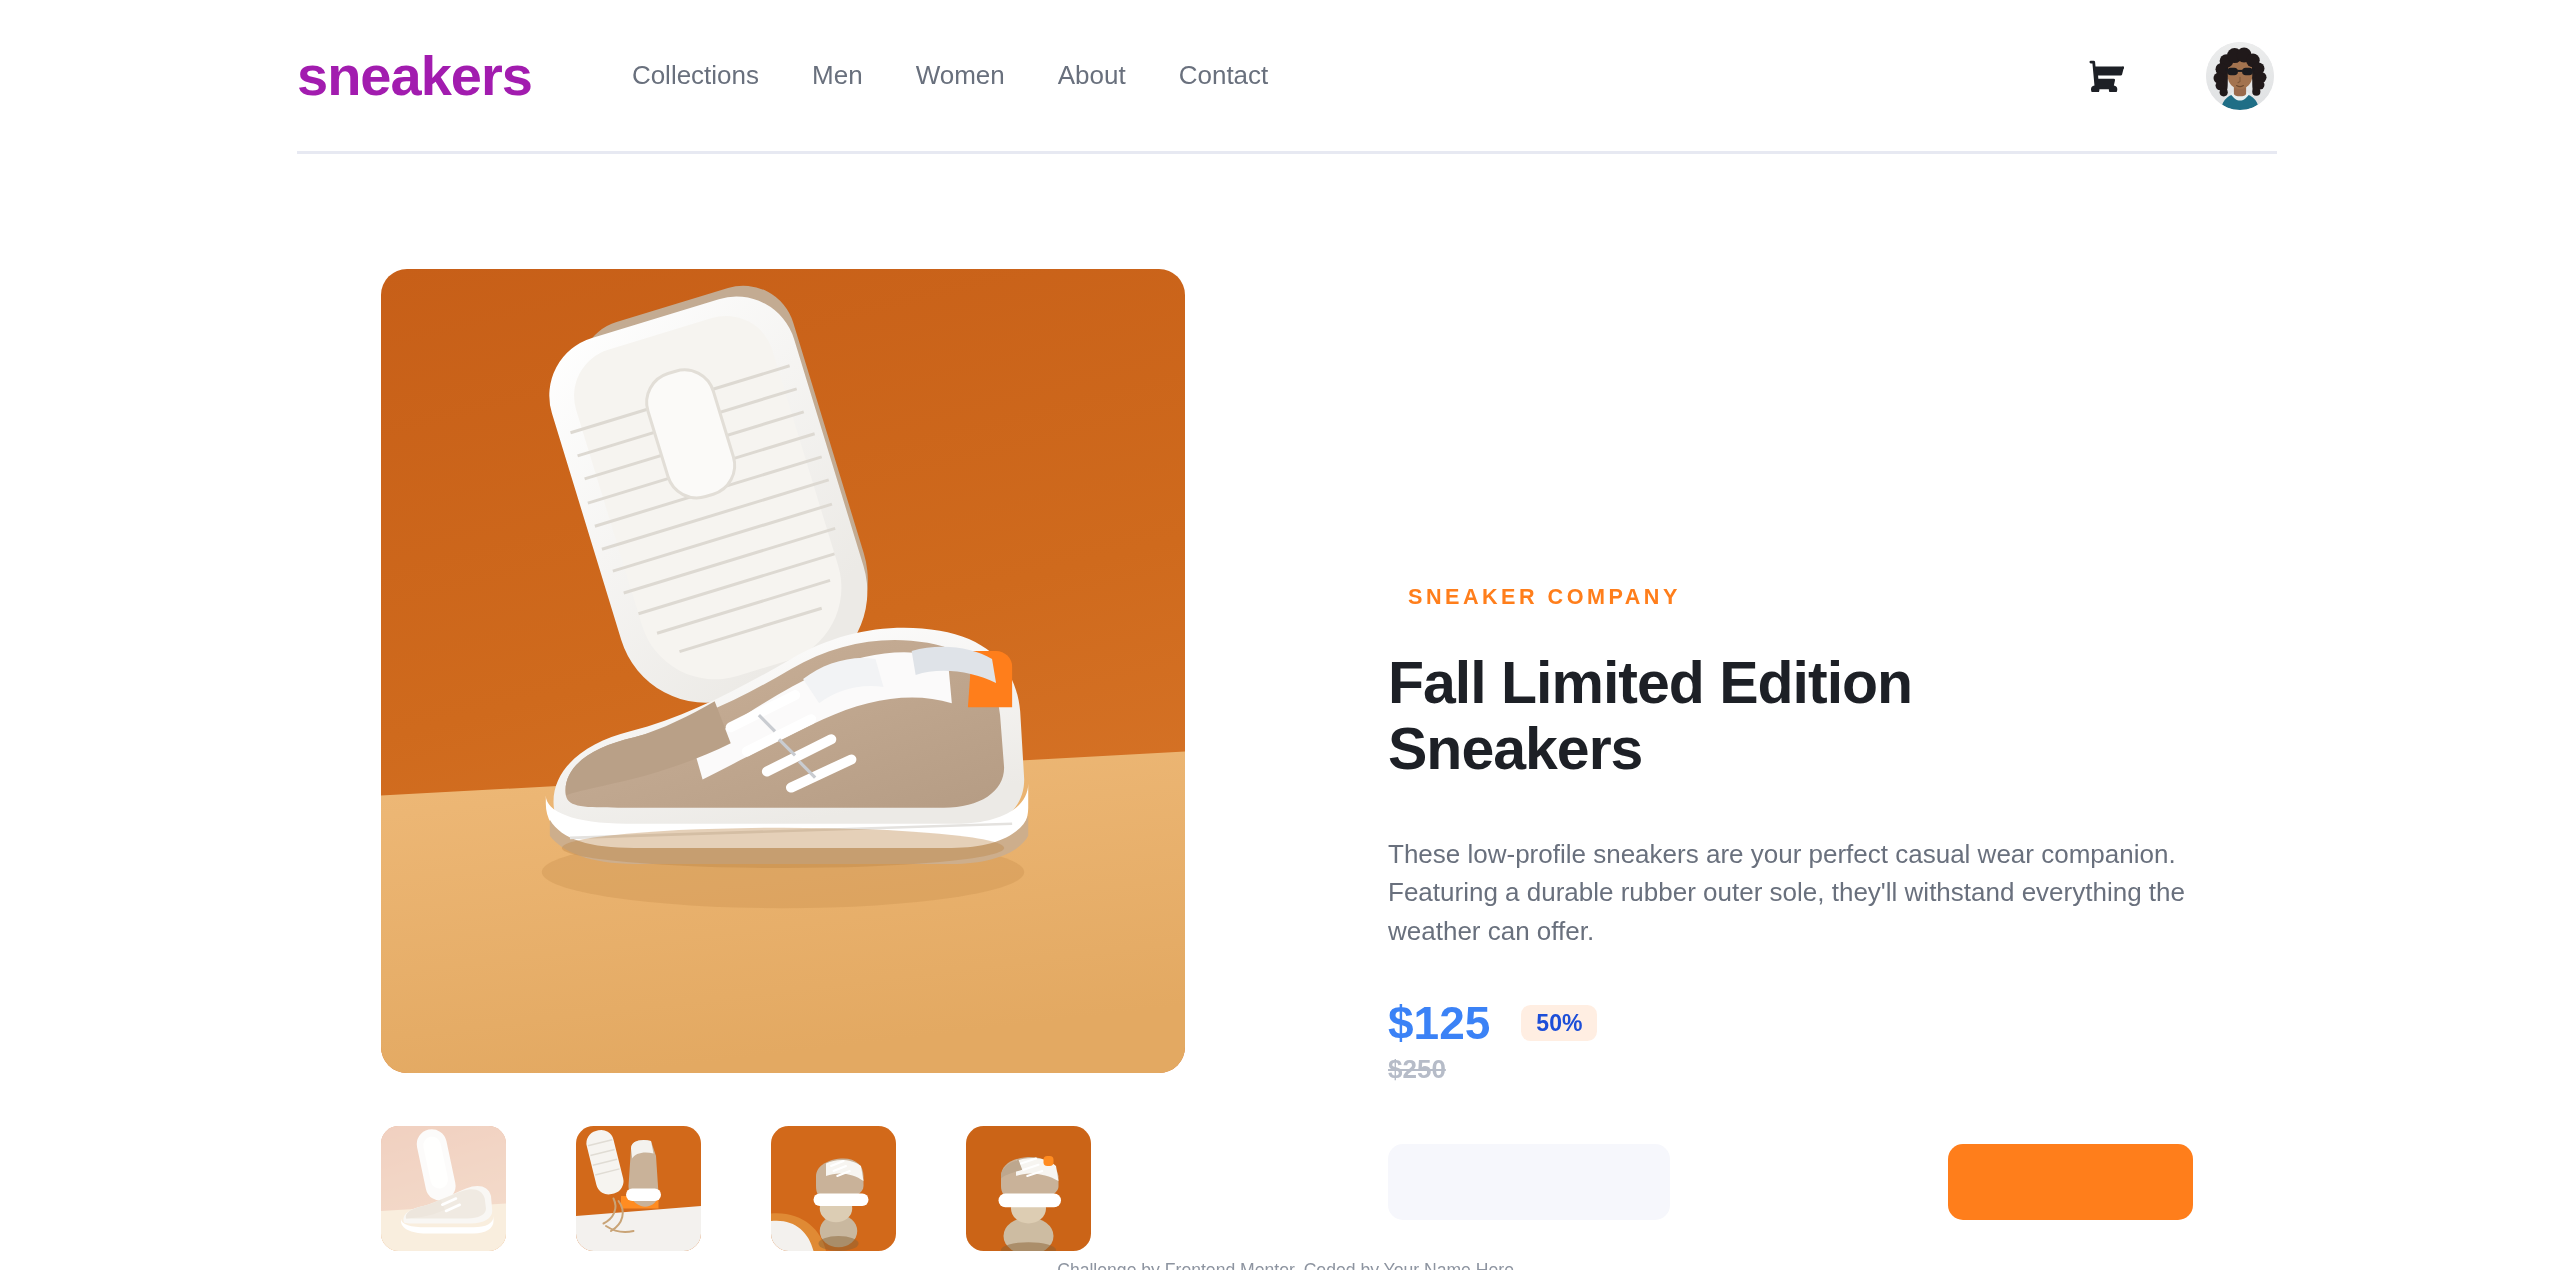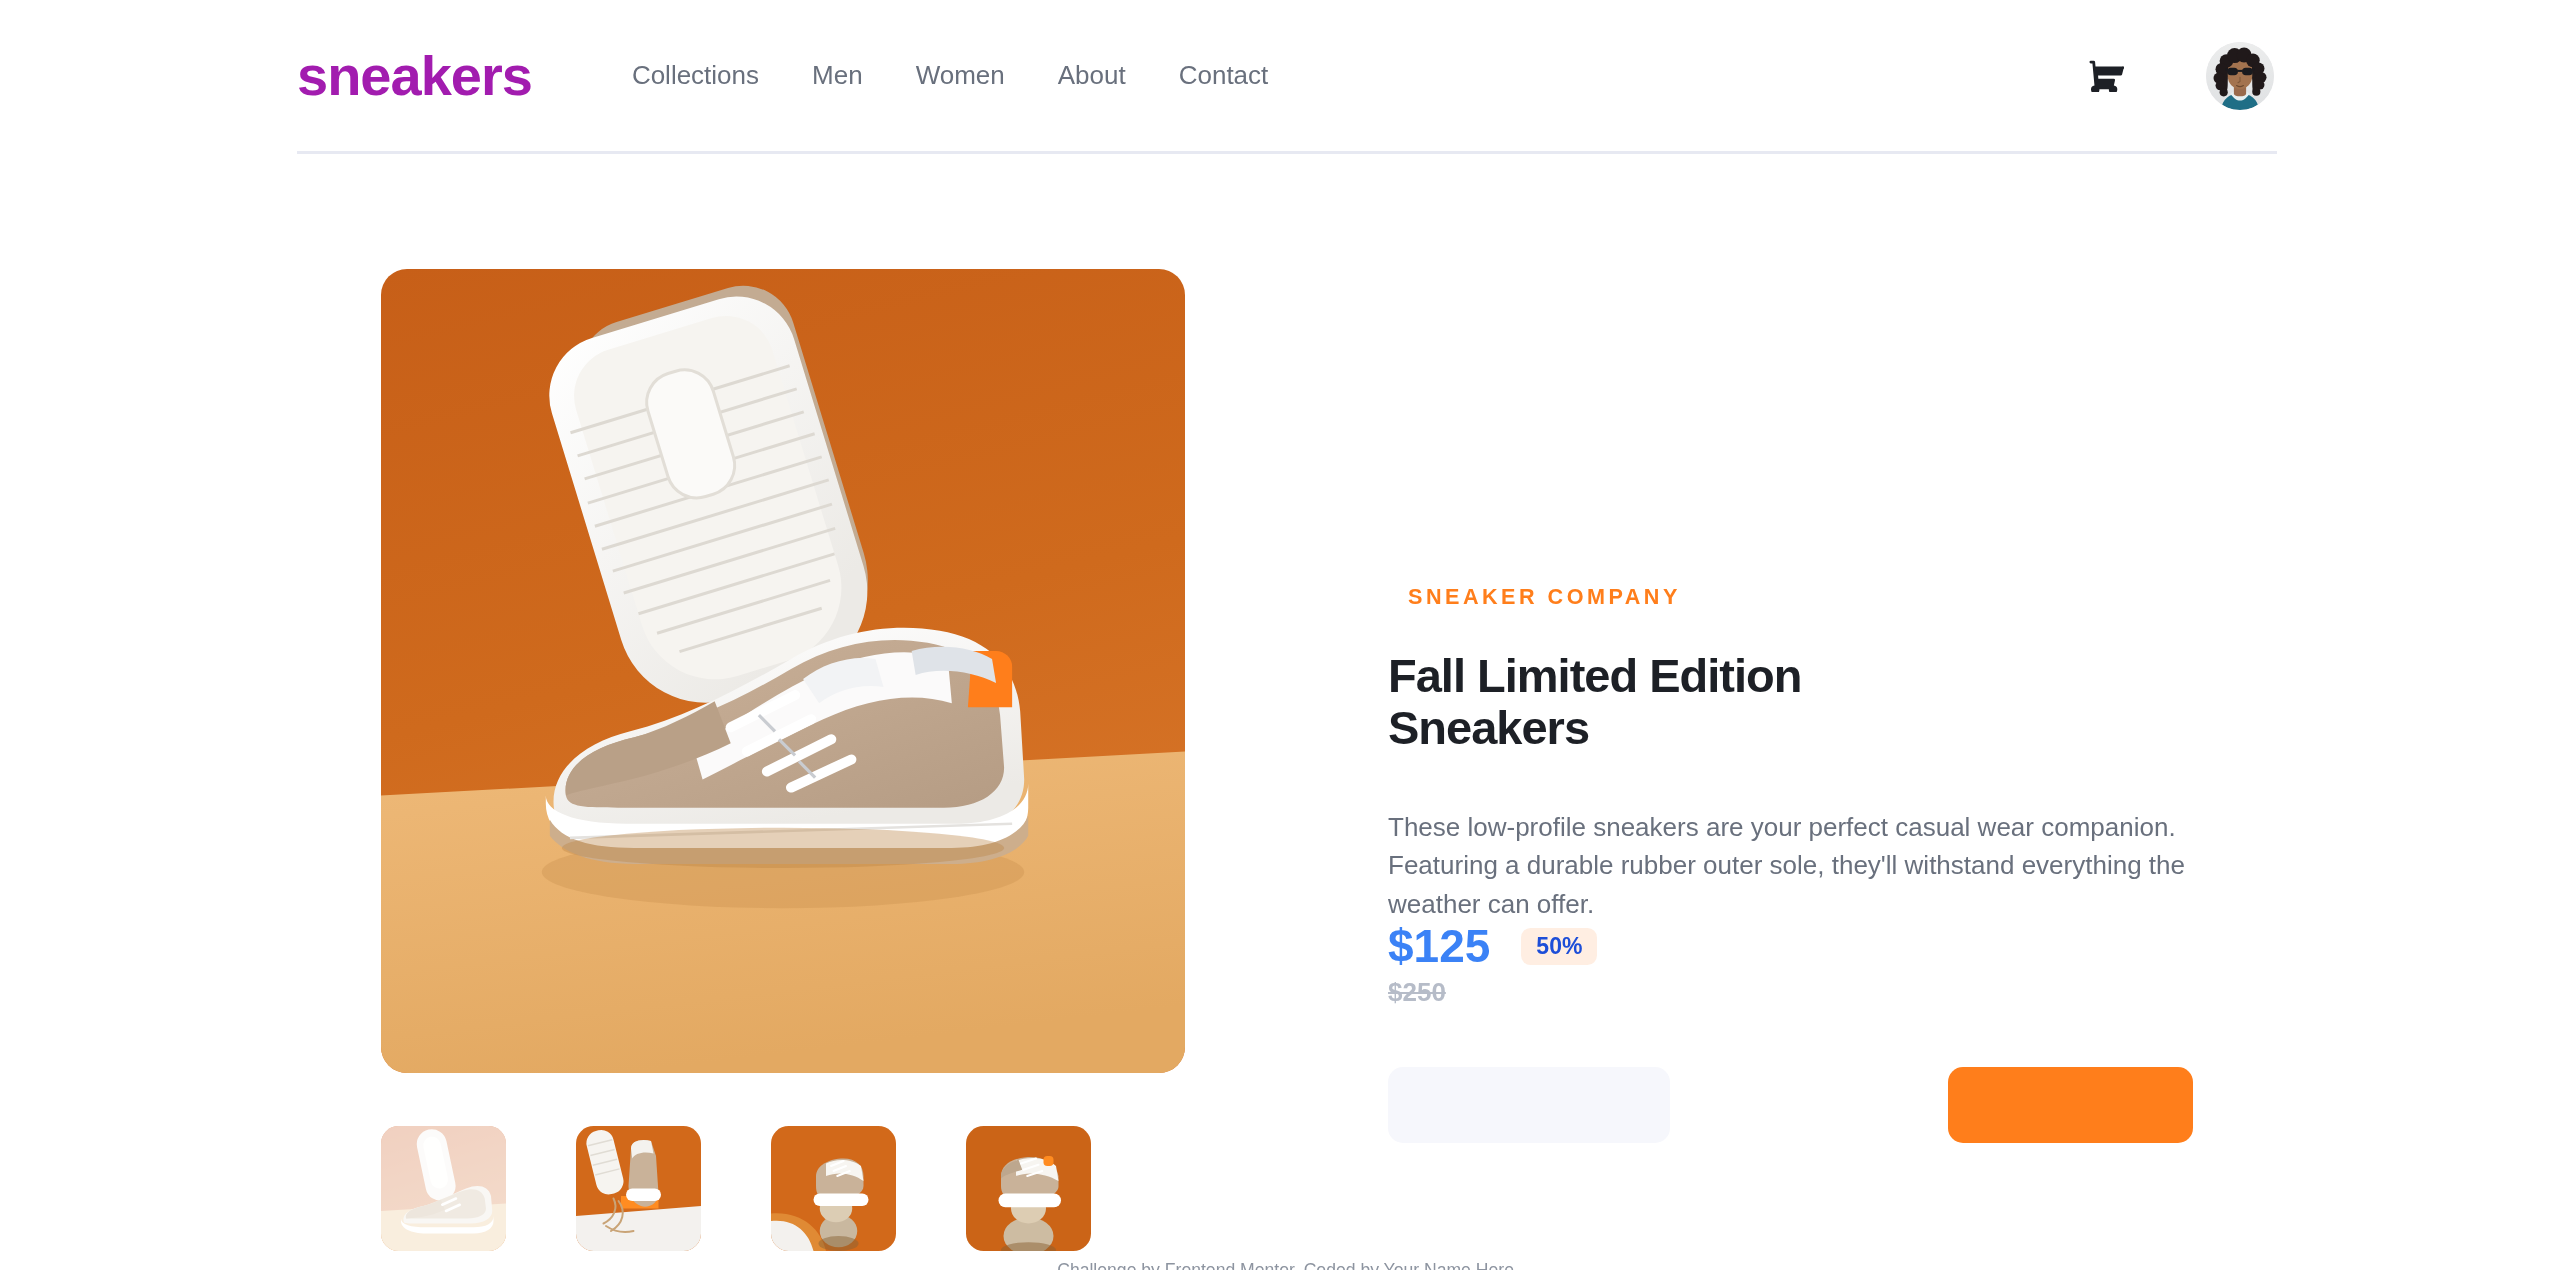--- a/index.html
+++ b/index.html
@@ -145,34 +145,35 @@
     font-size: 21.6px;
     font-weight: bold;
     letter-spacing: 3.5px;
     color: #ff7e1b;
     line-height: 1;
     margin-bottom: 42px;
     margin-left: 20px;
   }
 
   .title {
-    font-size: 47px;
+    font-size: 59px;
     font-weight: bold;
     color: #1d2026;
     line-height: 1.12;
     letter-spacing: -1px;
     margin-bottom: 53px;
     max-width: 561px;
   }
 
   .desc {
     font-size: 26px;
     line-height: 1.48;
     color: #69707d;
     max-width: 811px;
+    margin-bottom: 50px;
   }
 
   .price-row {
     display: flex;
     align-items: center;
     gap: 31px;
     margin-bottom: 9.5px;
   }
 
   .price-now {

